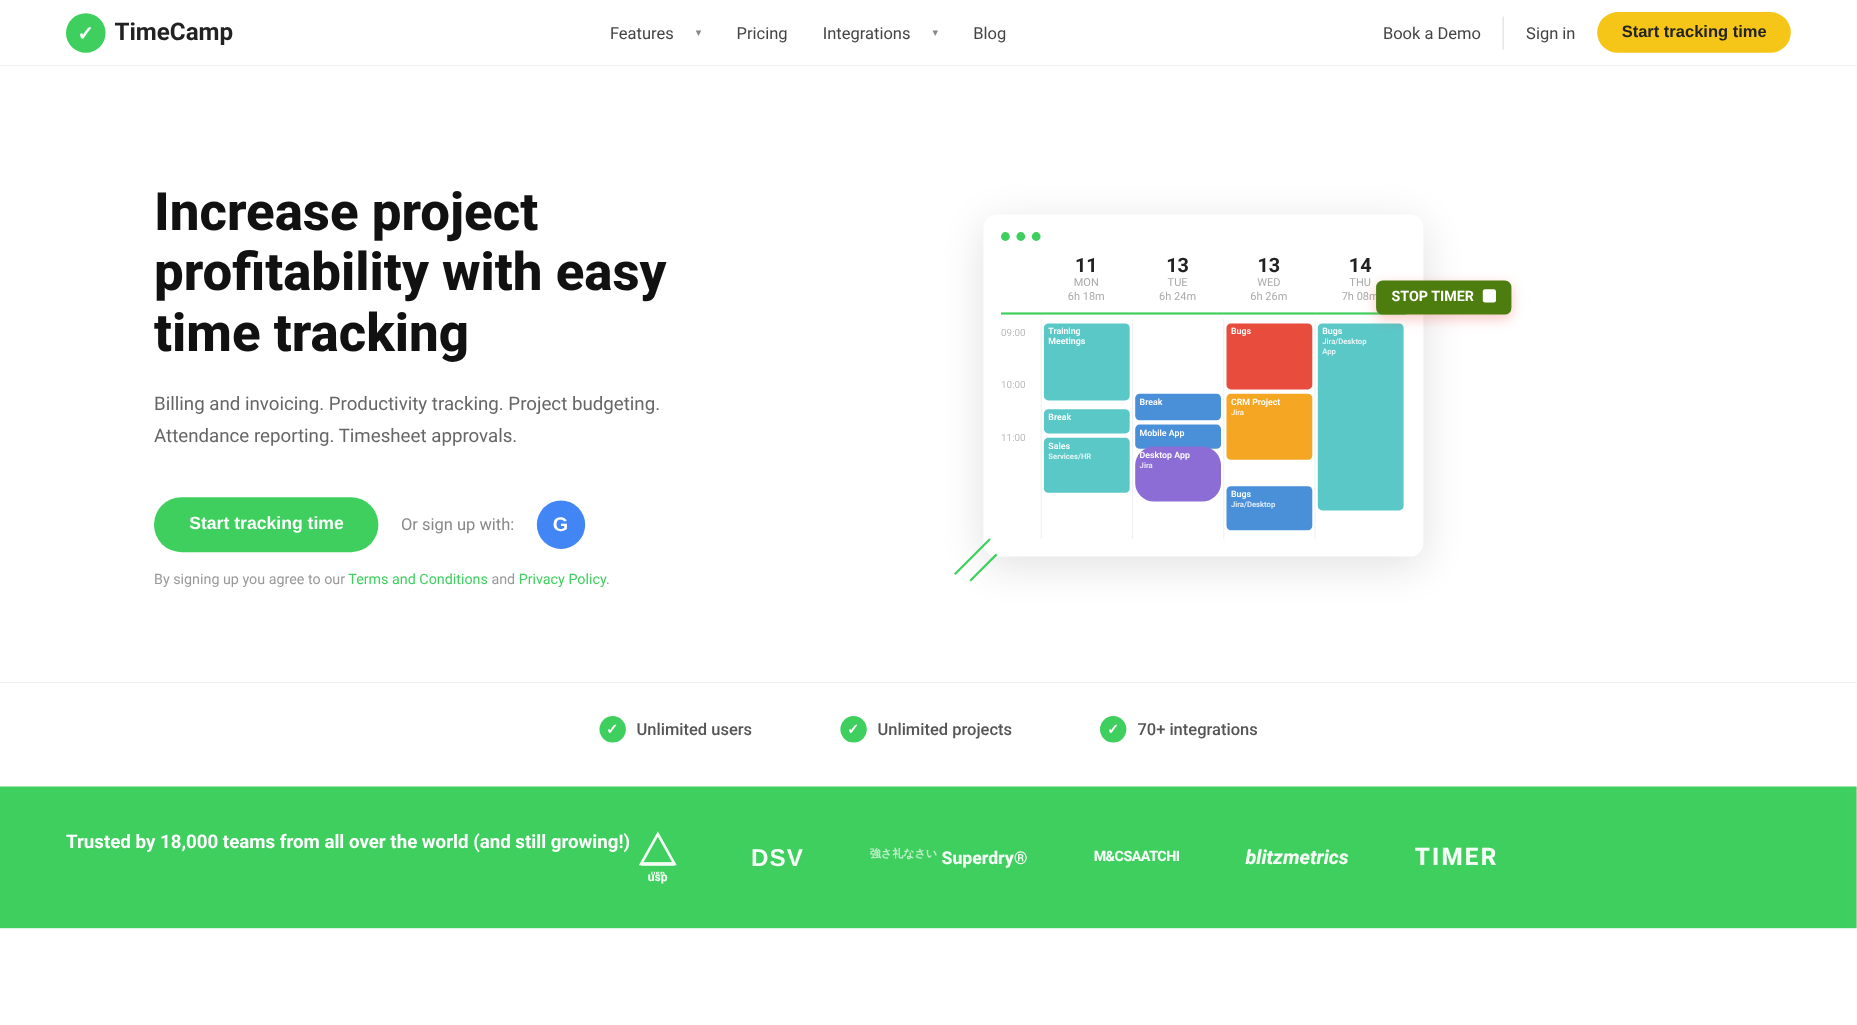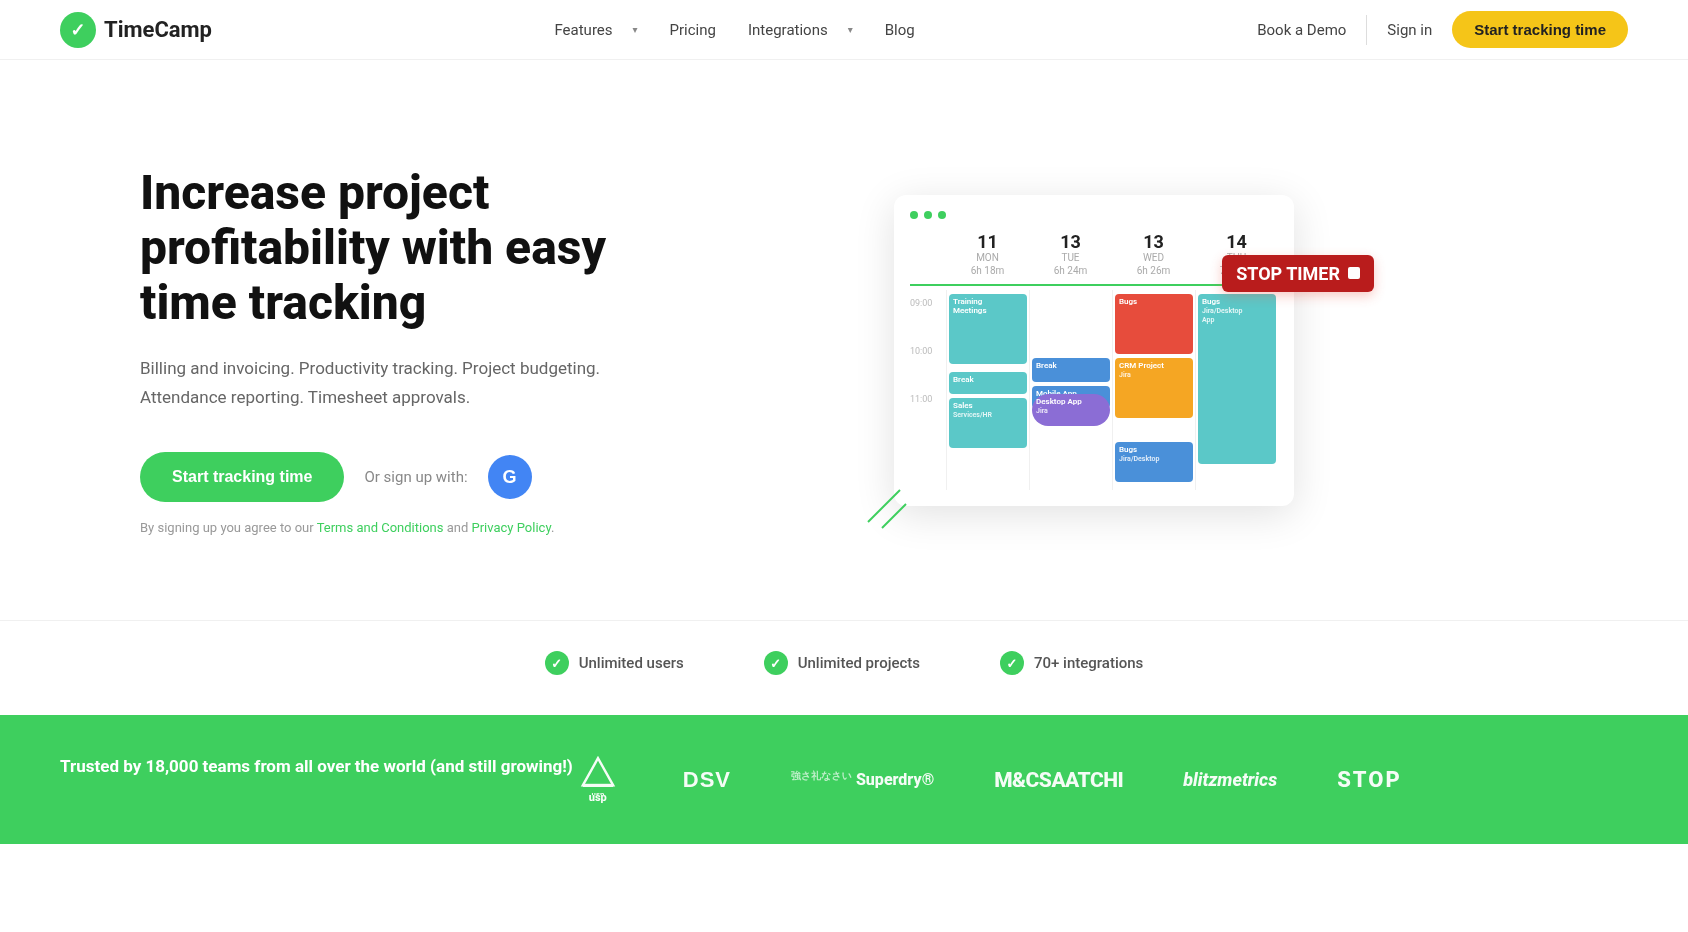--- a/index.html
+++ b/index.html
@@ -78,23 +78,23 @@
     }
     .event-teal { background: #5bc8c8; }
     .event-blue { background: #4a90d9; }
     .event-purple { background: #8b6dd5; }
     .event-orange { background: #f5a623; }
     .event-red { background: #e74c3c; }
 
     
     .stop-timer-badge {
       position: absolute; top: -18px; right: -60px;
-      background: #b91c1c; color: #fff; border-radius: 6px;
-      padding: 8px 14px; font-size: 18px; font-weight: 700;
-      display: flex; align-items: center; gap: 8px;
+      background: #4d7c0f; color: #fff; border-radius: 6px;
+      padding: 8px 14px; font-size: 13px; font-weight: 700;
+      display: flex; align-items: flex-start; gap: 8px;
       box-shadow: 0 4px 12px rgba(231,76,60,0.3);
     }
     .stop-square { width: 12px; height: 12px; background: #fff; border-radius: 2px; }
 
     
     .features-strip {
       display: flex; justify-content: center; gap: 80px;
       padding: 30px 0 40px 0; border-top: 1px solid #f0f0f0;
     }
     .feature-item { display: flex; align-items: center; gap: 10px; }
@@ -111,21 +111,21 @@
       display: flex; flex-direction: row; align-items: center;
     }
     .trusted-title { font-size: 17px; font-weight: 700; color: #fff; margin-bottom: 28px; text-align: center; }
     .logos-row { display: flex; align-items: center; justify-content: center; gap: 60px; flex-wrap: wrap; }
     .logo-item { color: #fff; font-weight: 800; font-size: 18px; opacity: 0.95; }
     .logo-usp {
       display: flex; flex-direction: column; align-items: center;
     }
     .logo-dsv { font-family: Arial Black, sans-serif; font-size: 22px; letter-spacing: 1px; }
     .logo-superdry { font-size: 16px; }
-    .logo-mcsaatchi { font-size: 21px; letter-spacing: -0.5px; }
+    .logo-mcsaatchi { font-size: 13px; letter-spacing: -0.5px; }
     .logo-blitz { font-style: italic; font-size: 18px; }
     .logo-havas { font-size: 22px; letter-spacing: 2px; }
   </style>
 </head>
 <body>
 
 <nav class="navbar">
   <a class="navbar-logo" href="#">
     <div class="logo-icon">
       <span class="logo-check">✓</span>
@@ -219,21 +219,21 @@
               <div class="cal-event event-teal" style="top:4px;height:70px;">
                 Training<br>Meetings
               </div>
               <div class="cal-event event-teal" style="top:82px;height:22px;">Break</div>
               <div class="cal-event event-teal" style="top:108px;height:50px;">Sales<br><span style="font-size:7px;opacity:0.85">Services/HR</span></div>
             </div>
 
             <div class="cal-col">
               <div class="cal-event event-blue" style="top:68px;height:24px;">Break</div>
               <div class="cal-event event-blue" style="top:96px;height:22px;">Mobile App</div>
-              <div class="cal-event event-purple" style="top:104px;height:32px;border-radius:17px;">Desktop App<br><span style="font-size:7px;opacity:0.85">Jira</span></div>
+              <div class="cal-event event-purple" style="top:116px;height:50px;border-radius:17px;">Desktop App<br><span style="font-size:7px;opacity:0.85">Jira</span></div>
             </div>
 
             <div class="cal-col">
               <div class="cal-event event-red" style="top:4px;height:60px;">Bugs</div>
               <div class="cal-event event-orange" style="top:68px;height:60px;">CRM Project<br><span style="font-size:7px;opacity:0.85">Jira</span></div>
               <div class="cal-event event-blue" style="top:152px;height:40px;">Bugs<br><span style="font-size:7px;opacity:0.85">Jira/Desktop</span></div>
             </div>
 
             <div class="cal-col">
               <div class="cal-event event-teal" style="top:4px;height:170px;">Bugs<br><span style="font-size:7px;opacity:0.85">Jira/Desktop<br>App</span></div>
@@ -282,15 +282,15 @@
       </svg>
       <span style="color:#fff;font-size:11px;font-weight:800;margin-top:-4px;">usp</span>
     </div>
     <div class="logo-item logo-dsv">DSV</div>
     <div class="logo-item logo-superdry">
       <span style="font-size:10px;vertical-align:super;opacity:0.7">強さ礼なさい</span>
       <span>Superdry®</span>
     </div>
     <div class="logo-item logo-mcsaatchi">M&amp;CSAATCHI</div>
     <div class="logo-item logo-blitz">blitzmetrics</div>
-    <div class="logo-item logo-havas">STOP</div>
+    <div class="logo-item logo-havas">TIMER</div>
   </div>
 </div>
 
 </body></html>

